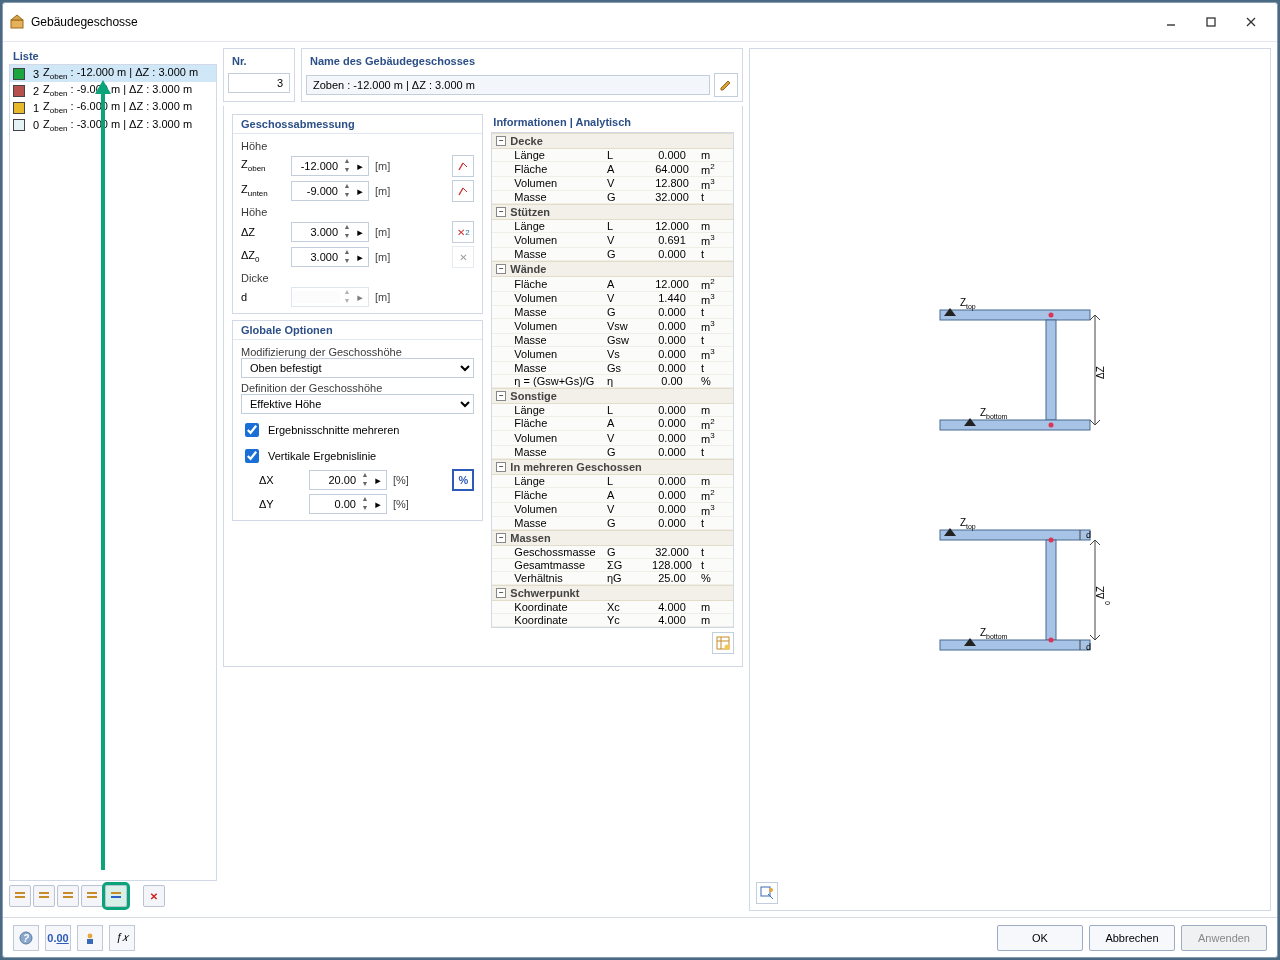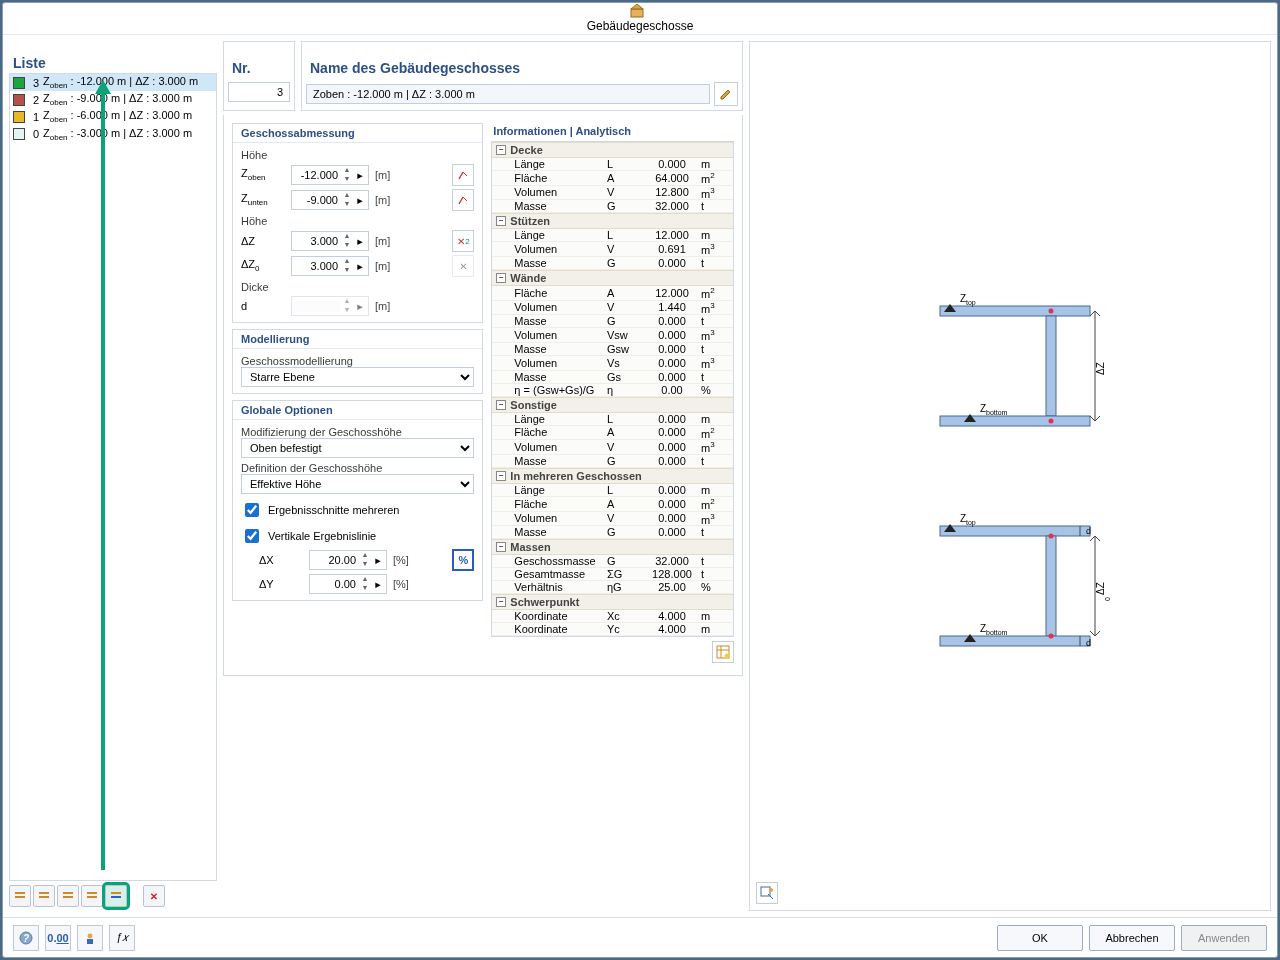--- a/index.html
+++ b/index.html
@@ -1,25 +1,25 @@
 <!DOCTYPE html>
 <html><head>
 <meta charset="utf-8">
 <style>
   * { box-sizing: border-box; font-family: "Segoe UI", Tahoma, sans-serif; }
   body { margin:0; background:#4a6a84; width:1280px; height:960px; overflow:hidden; }
   .window { position:absolute; top:2px; left:2px; width:1276px; height:956px; background:#fff; border:1px solid #8a9db5; border-radius:3px; display:flex; flex-direction:column; }
-  .titlebar { height:32px; display:flex; align-items:center; padding:0 6px; border-bottom:1px solid #e4e8ee; font-size:12px;flex-direction:column; }
+  .titlebar { height:39px; display:flex; align-items:center; padding:0 6px; border-bottom:1px solid #e4e8ee; font-size:12px; }
   .titlebar .icon { width:16px;height:16px;margin-right:6px; }
   .winbtns { margin-left:auto; display:flex; gap:0; }
   .winbtn { width:40px;height:26px;display:flex;align-items:center;justify-content:center;font-size:12px; }
   .winbtn svg{width:12px;height:12px;}
   .content { flex:1; display:flex; padding:6px; gap:6px; overflow:hidden; }
   .left-col { width:208px; display:flex; flex-direction:column; }
-  .panel-hdr { color:#2c4f87; font-weight:600; font-size:14px; padding:2px 4px;margin-top:12px; }
+  .panel-hdr { color:#2c4f87; font-weight:600; font-size:11px; padding:2px 4px; }
   .list { flex:1; border:1px solid #d1d9e6; background:#fff; overflow:auto; }
   .list-item { display:flex; align-items:center; padding:1px 3px; font-size:11px; gap:4px; cursor:default;}
   .list-item.sel { background:#cfe7f7; }
   .sq { width:12px;height:12px;border:1px solid #444; display:inline-block;}
   .arrow-overlay{position:absolute;left:95px;top:80px;width:16px;height:790px;pointer-events:none;z-index:50;}
   .arrow-overlay .shaft{position:absolute;left:6px;top:10px;width:4px;height:780px;background:#0ba37a;}
   .arrow-overlay .head{position:absolute;left:0;top:0;width:0;height:0;border-left:8px solid transparent;border-right:8px solid transparent;border-bottom:14px solid #0ba37a;}
   .left-tb { display:flex; gap:2px; padding:4px 0; }
   .tb-btn { width:22px;height:22px;border:1px solid #b9c3d4;background:#f3f5f9;display:flex;align-items:center;justify-content:center;font-size:10px;border-radius:2px;}
   .tb-btn.hl { outline:3px solid #0ba37a; outline-offset:0; background:#d8f0e8;}
@@ -273,25 +273,20 @@
                     <div class="ud">
                       <div>▲</div>
                       <div>▼</div>
                     </div>
                     <div style="width:12px;text-align:center;">▸</div>
                   </div>
                <span class="unit">[m]</span>
              </div>
            </div>
 
-           <div class="grp">
-             <div class="grp-title">Modellierung</div>
-             <div class="lbl">Geschossmodellierung</div>
-             <select class="full"><option>Starre Ebene</option></select>
-           </div>
 
            <div class="grp">
              <div class="grp-title">Globale Optionen</div>
              <div class="lbl">Modifizierung der Geschosshöhe</div>
              <select class="full"><option>Oben befestigt</option></select>
              <div class="lbl">Definition der Geschosshöhe</div>
              <select class="full"><option>Effektive Höhe</option></select>
              <label class="chk">
                   <input type="checkbox" checked="" style="">
                   <span>Ergebnisschnitte mehreren</span>

